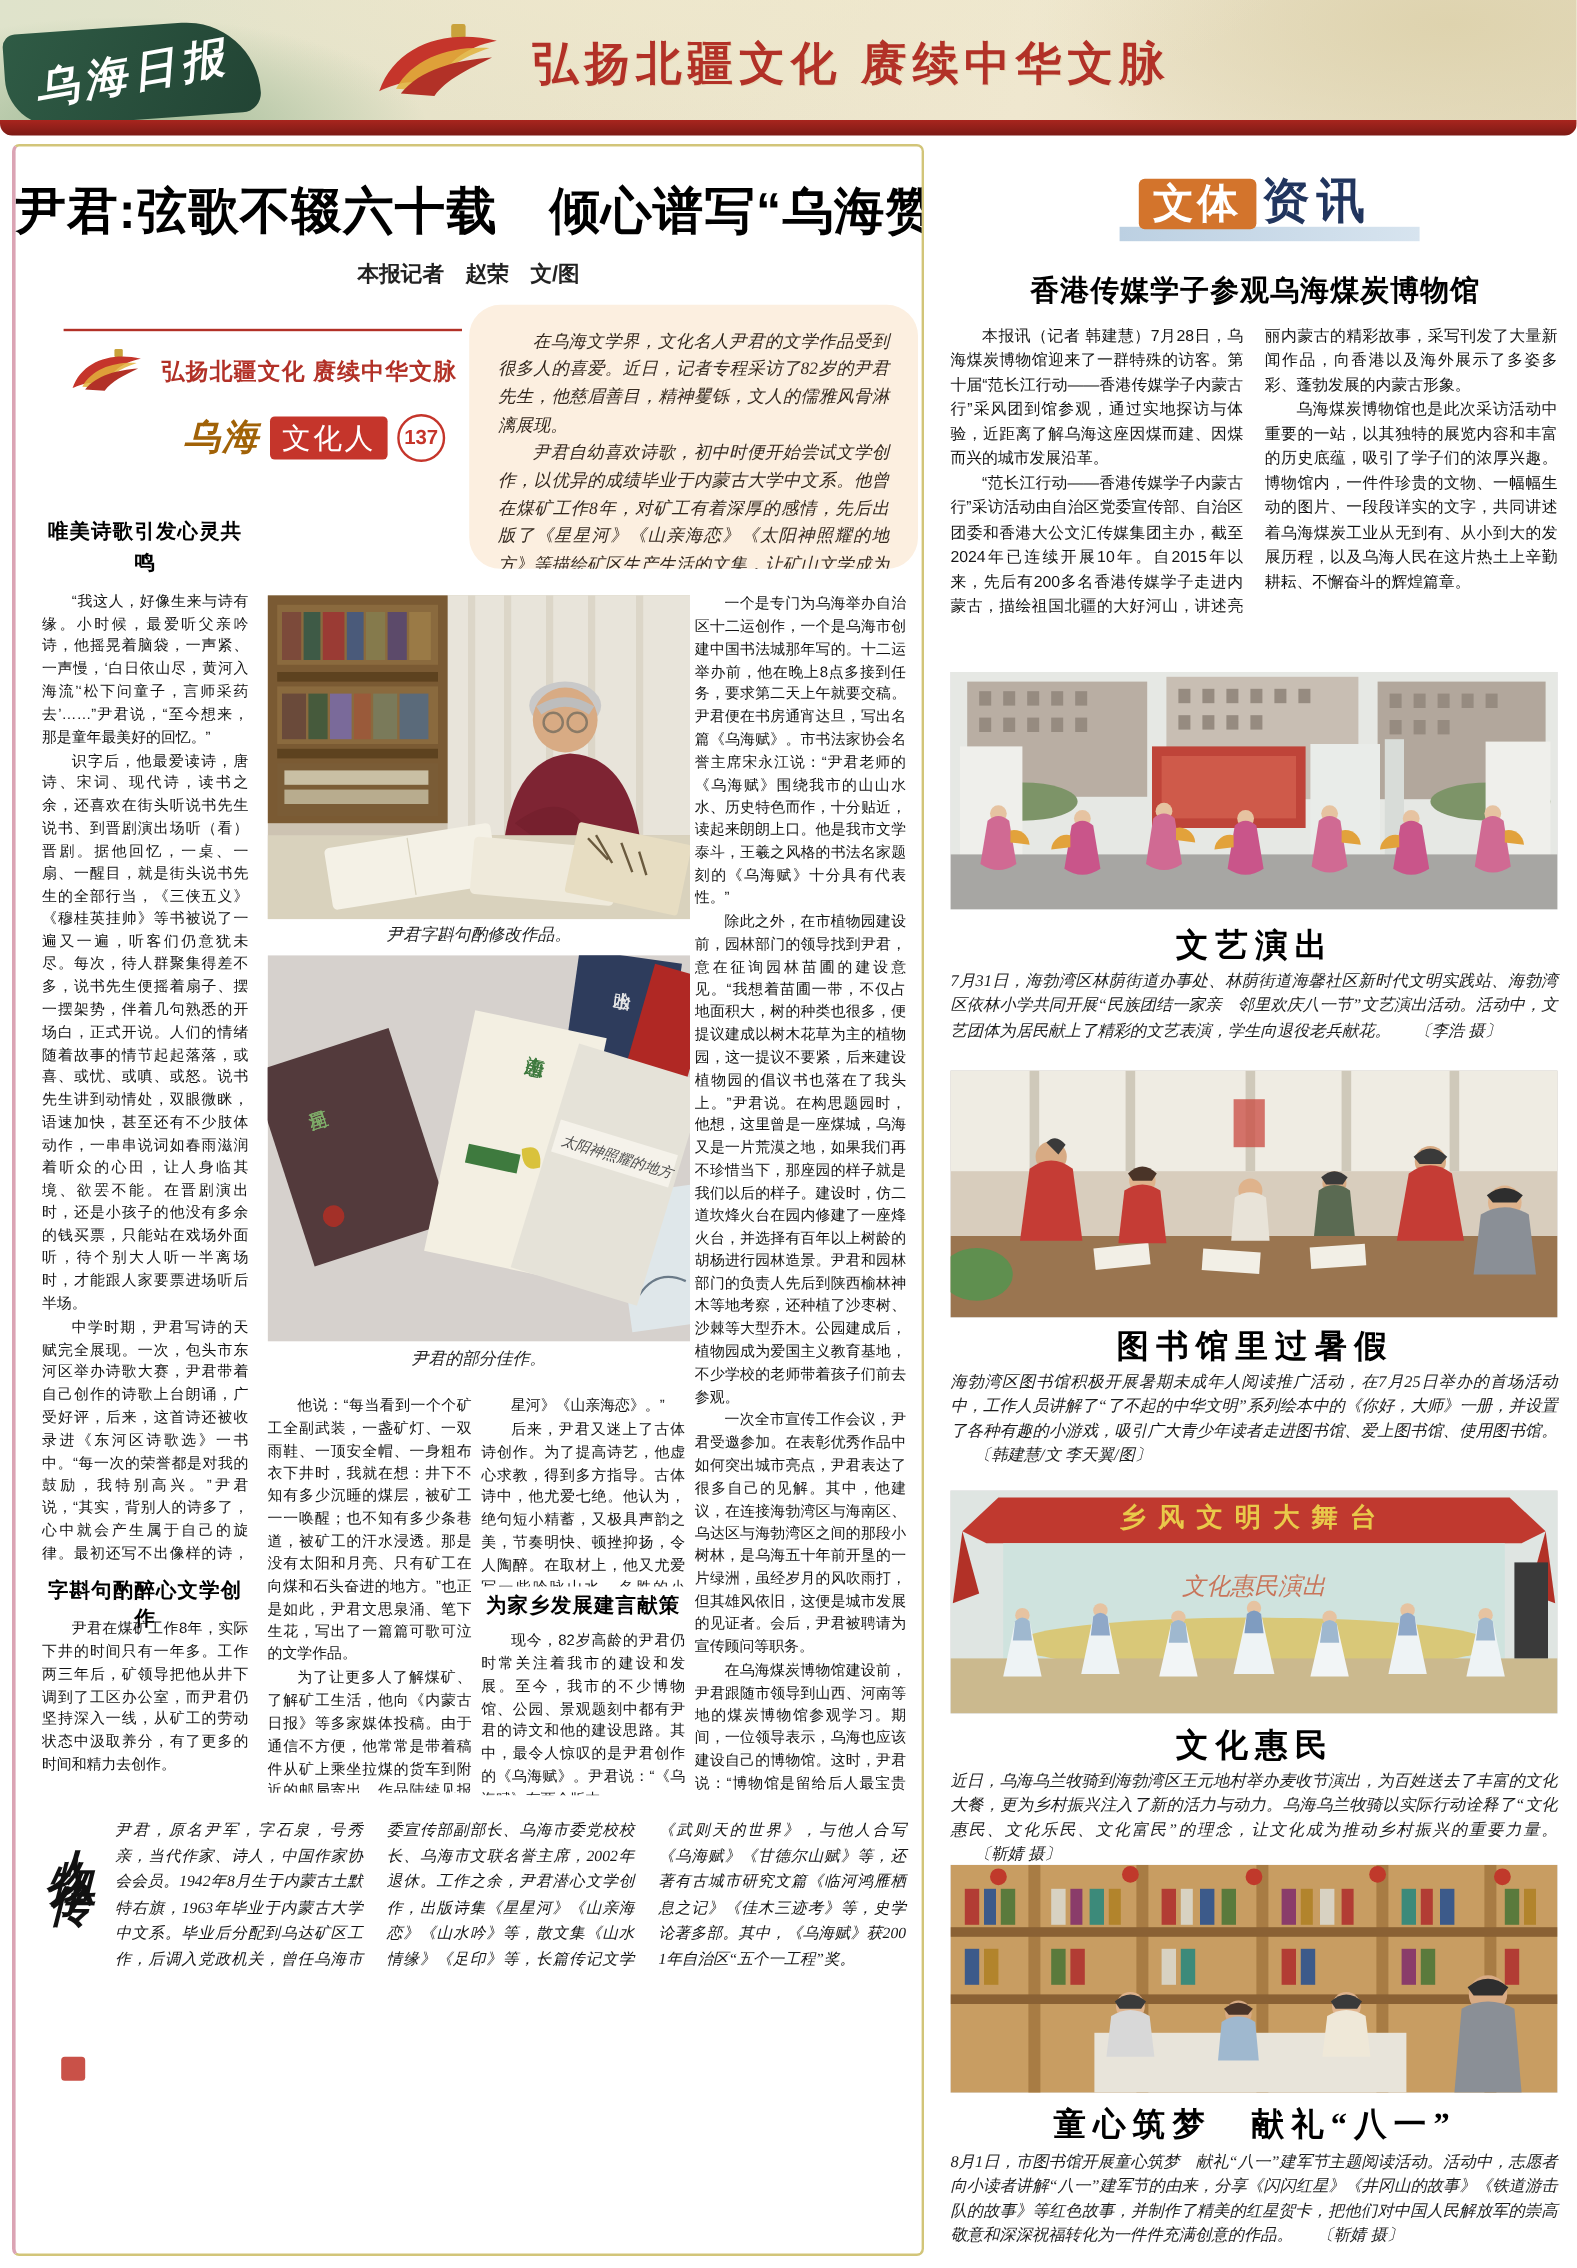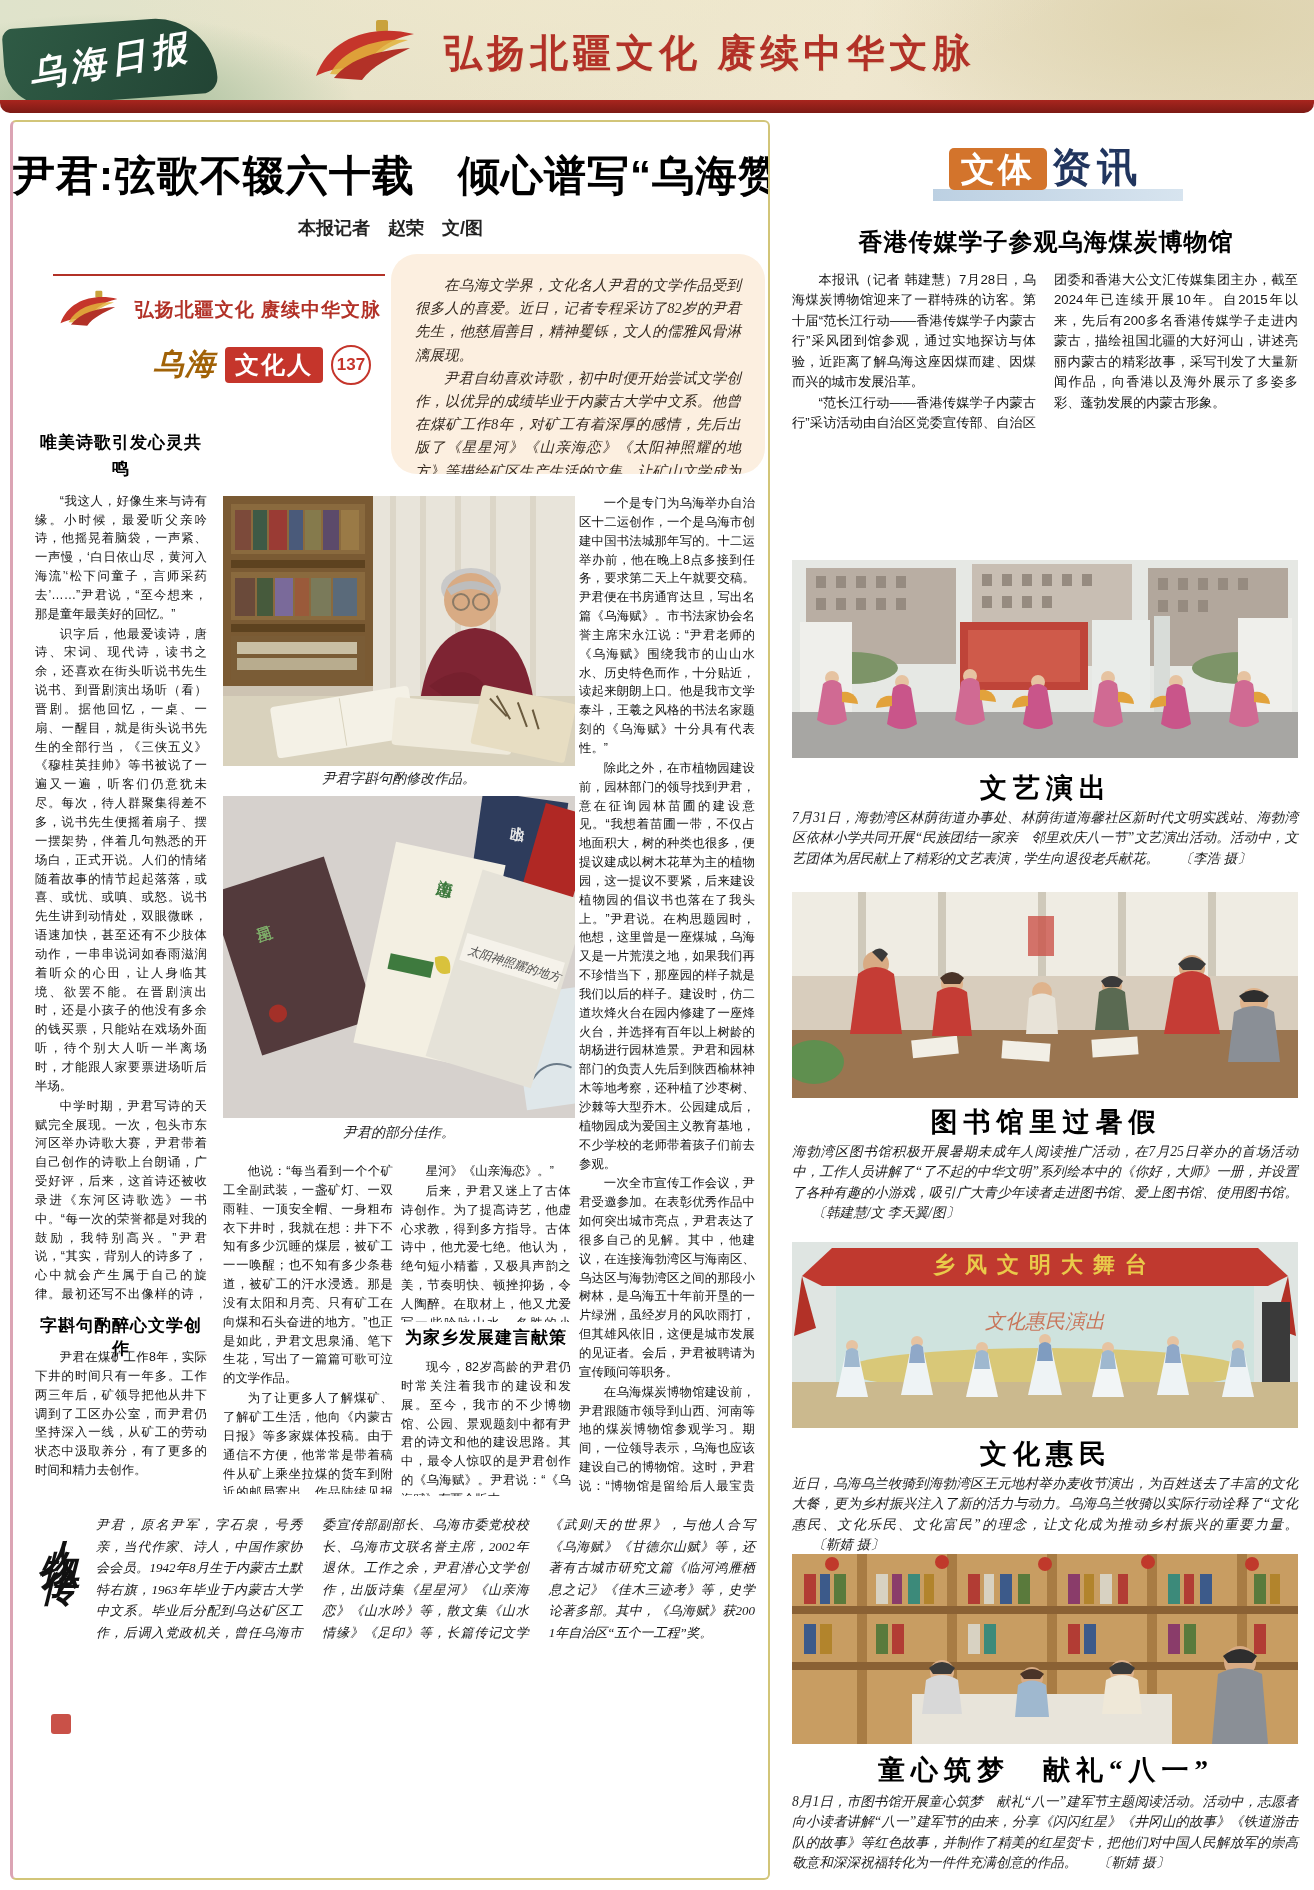--- a/index.html
+++ b/index.html
@@ -38,21 +38,21 @@
   .headline { position:absolute; left:0; top:26px; width:100%; text-align:center;
     font-size:42px; font-weight:900; letter-spacing:1px; color:#000; white-space:nowrap; }
   .byline { position:absolute; left:0; top:94px; width:100%; text-align:center; font-size:18px; color:#222;font-weight:bold; }
 
   .badge { position:absolute; left:40px; top:152px; width:332px; height:128px;
     border-top:2px solid #b23127; padding:6px 4px 0 4px; }
   .badge-row1 { display:flex; align-items:center; gap:8px; }
   .badge-slogan { font-size:19px; font-weight:900; color:#b23127; letter-spacing:1px; white-space:nowrap; }
   .badge-row2 { display:flex; align-items:center; gap:8px; margin:6px 0 0 96px; }
   .badge-brand { font-size:30px; font-weight:900; color:#a16207; font-style:italic; letter-spacing:2px; }
-  .badge-box { background:#c5352b; color:#fff; font-size:24px; font-weight:700; padding:2px 10px; border-radius:4px; letter-spacing:2px; }
+  .badge-box { background:#c5352b; color:#fff; font-size:24px; font-weight:400; padding:2px 10px; border-radius:4px; letter-spacing:2px; }
   .badge-num { width:40px; height:40px; border:2px solid #c5352b; border-radius:50%; color:#c5352b;
     font-weight:bold; font-size:17px; display:flex; align-items:center; justify-content:center; }
 
   .intro-box { position:absolute; left:378px; top:132px; width:374px; height:220px;
     background:#fcefe0; border-radius:26px; padding:20px 24px; overflow:hidden; }
   .intro-box p { font-family:"Liberation Serif",serif; font-style:italic; font-size:14.5px;
     line-height:1.6; text-indent:2em; color:#33281e; text-align:justify; word-break:break-all; }
 
   .news { font-size:12.4px; line-height:1.52; text-align:justify; word-break:break-all; }
   .news p { text-indent:2em; margin-bottom:1px; }
@@ -267,20 +267,21 @@
       <span class="sb-header-inner">
         <span class="sb-tag1">文体</span>
         <span class="sb-tag2">资讯</span>
       </span>
     </div>
 
     <div class="sb-lead-title">香港传媒学子参观乌海煤炭博物馆</div>
     <div class="sb-lead-text">
         <p>本报讯（记者 韩建慧）7月28日，乌海煤炭博物馆迎来了一群特殊的访客。第十届“范长江行动——香港传媒学子内蒙古行”采风团到馆参观，通过实地探访与体验，近距离了解乌海这座因煤而建、因煤而兴的城市发展沿革。</p>
         <p>“范长江行动——香港传媒学子内蒙古行”采访活动由自治区党委宣传部、自治区团委和香港大公文汇传媒集团主办，截至2024年已连续开展10年。自2015年以来，先后有200多名香港传媒学子走进内蒙古，描绘祖国北疆的大好河山，讲述亮丽内蒙古的精彩故事，采写刊发了大量新闻作品，向香港以及海外展示了多姿多彩、蓬勃发展的内蒙古形象。</p>
+        <p>乌海煤炭博物馆也是此次采访活动中重要的一站，以其独特的展览内容和丰富的历史底蕴，吸引了学子们的浓厚兴趣。博物馆内，一件件珍贵的文物、一幅幅生动的图片、一段段详实的文字，共同讲述着乌海煤炭工业从无到有、从小到大的发展历程，以及乌海人民在这片热土上辛勤耕耘、不懈奋斗的辉煌篇章。</p>
       </div>
 
     <div class="sb-photo" style="top:440px; height:198px;">
       <svg width="506" height="198" viewBox="0 0 506 198">
         <rect width="506" height="198" fill="#e6e8e4"></rect>
         <rect x="14" y="8" width="150" height="96" fill="#b9aea3"></rect>
           <rect x="180" y="4" width="160" height="102" fill="#c8beb3"></rect>
           <rect x="356" y="8" width="140" height="98" fill="#b2a79c"></rect>
         <g fill="#968b80">
             <rect x="24" y="16" width="10" height="12"></rect>

